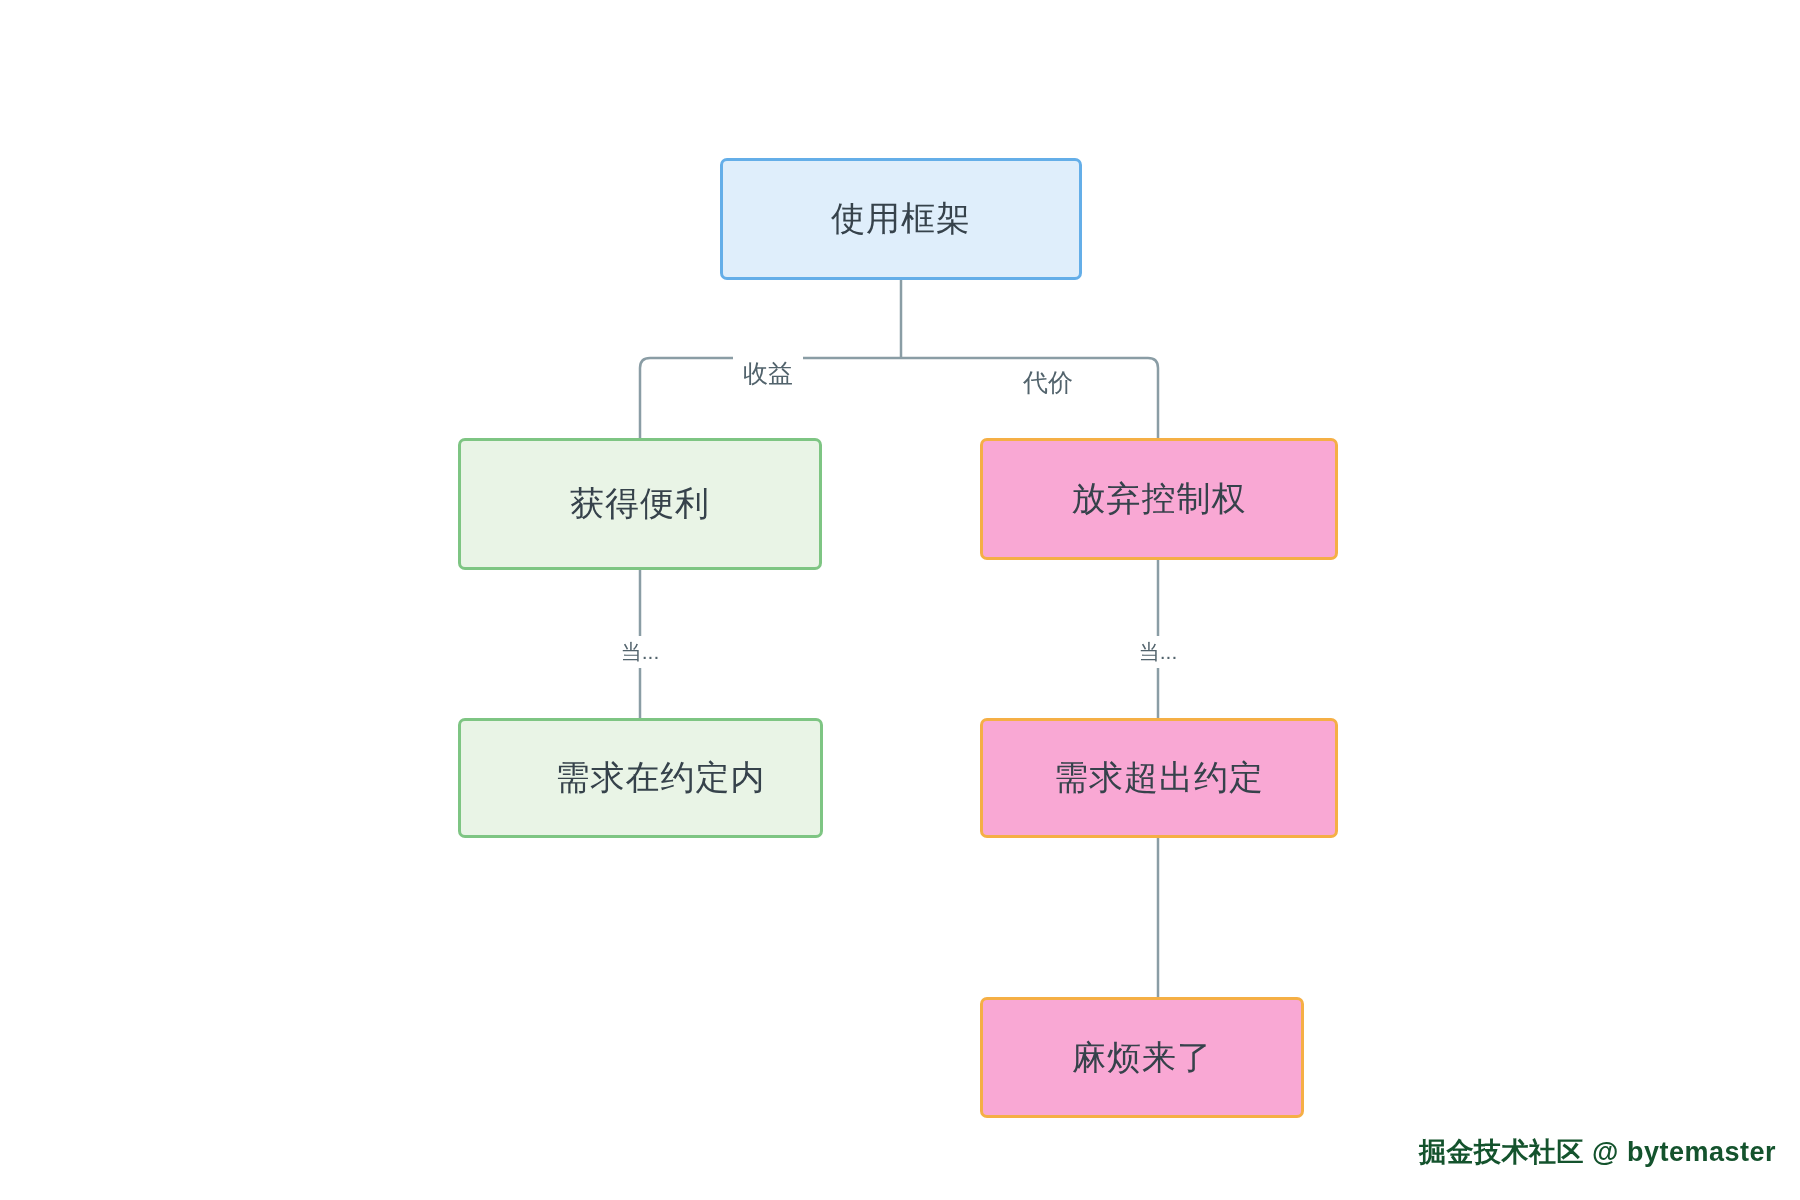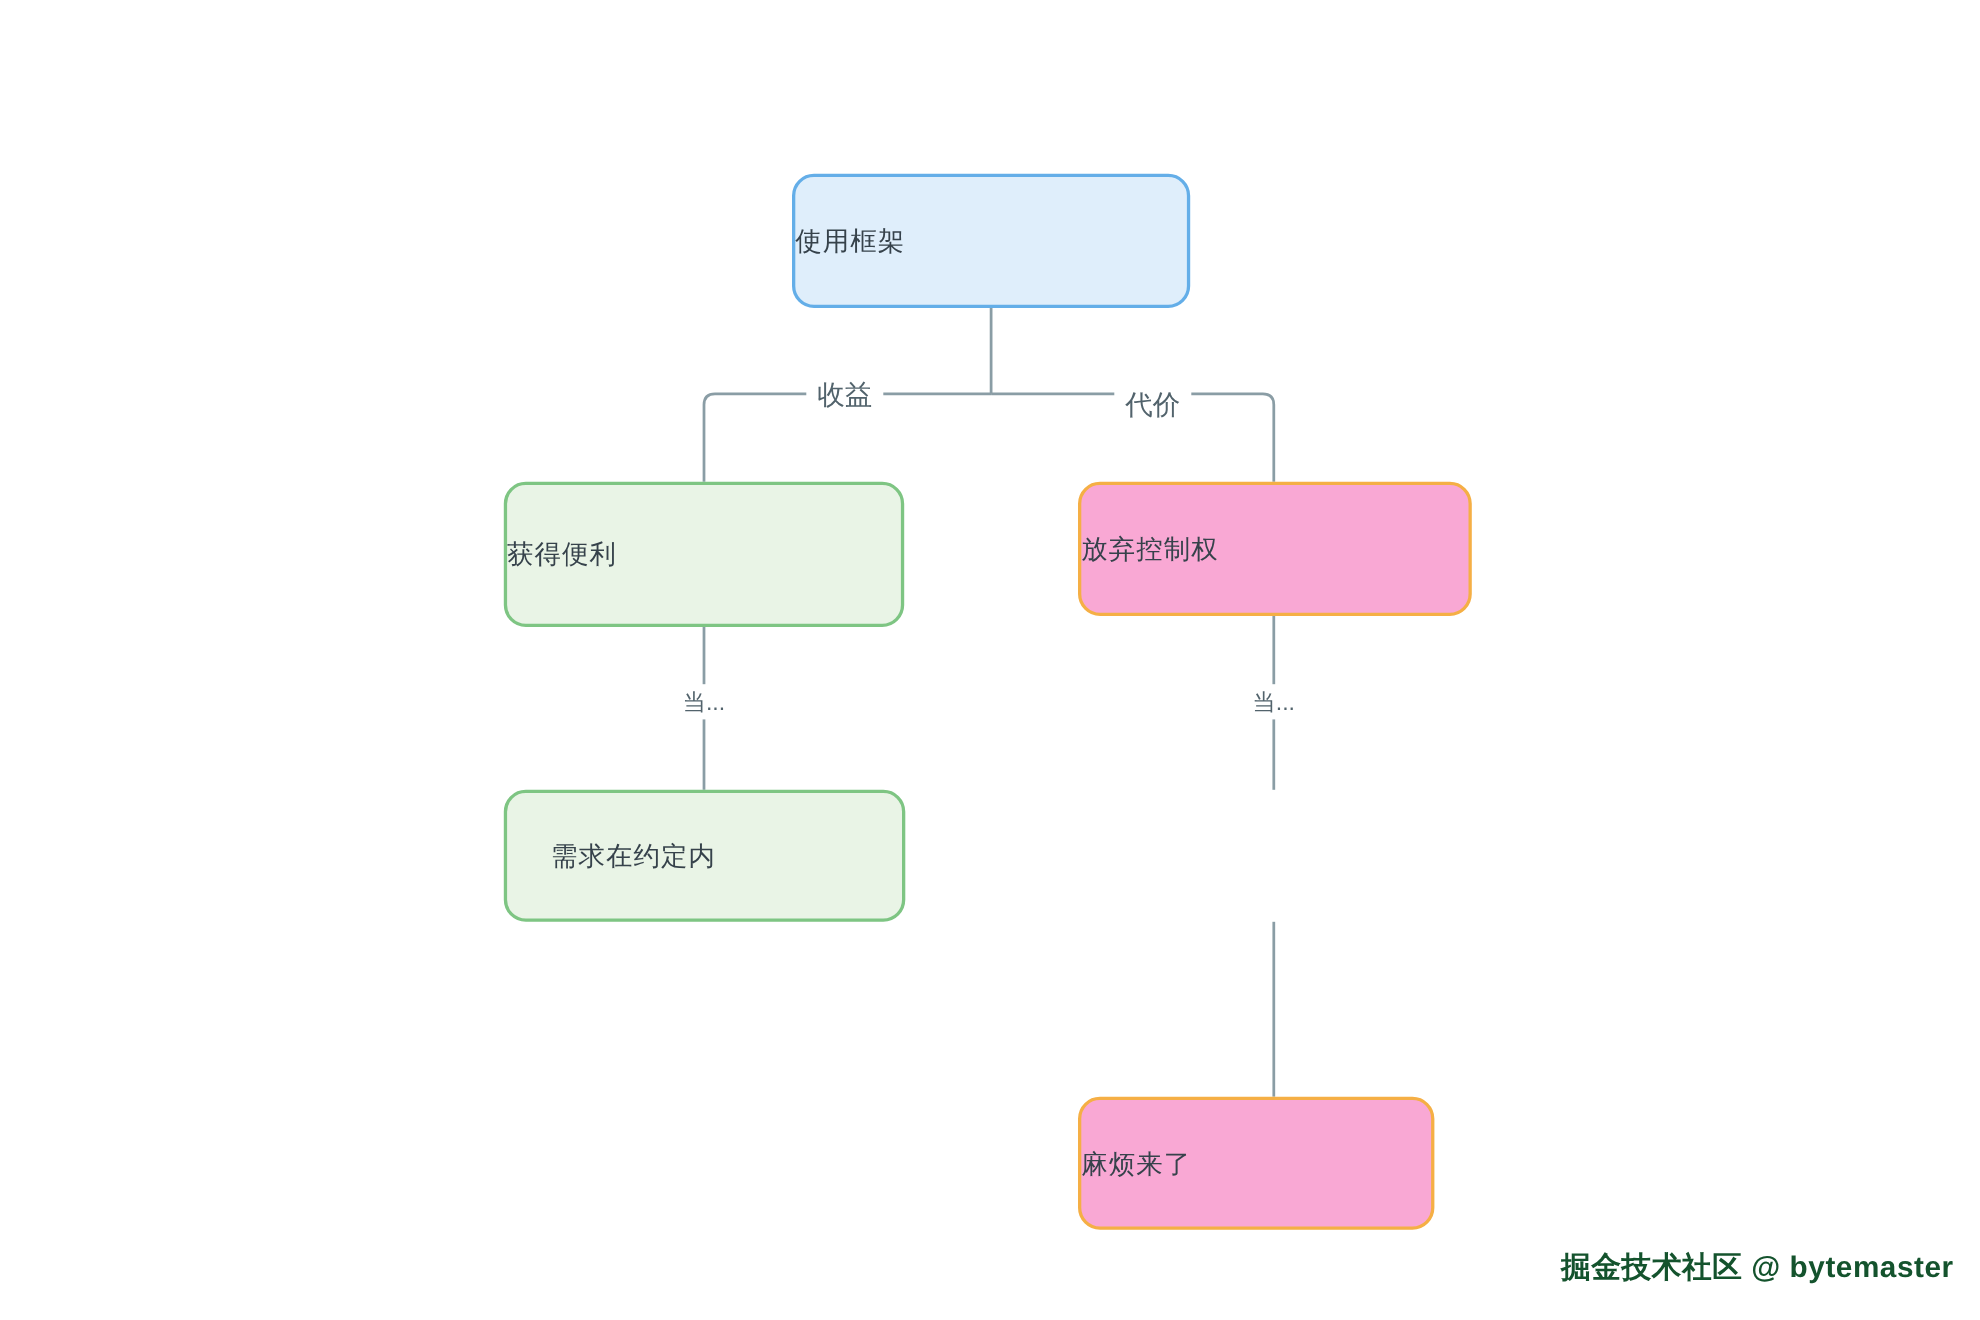--- a/index.html
+++ b/index.html
@@ -23,24 +23,25 @@
     height: 1200px;
   }
   .connectors path {
     fill: none;
     stroke: #8A9DA5;
     stroke-width: 2.5;
   }
   .node {
     position: absolute;
     box-sizing: border-box;
-    border-radius: 20px;
+    border-radius: 7px;
     display: flex;
     align-items: center;
-    font-size: 24px;
+    justify-content: center;
+    font-size: 34px;
     font-weight: 500;
     color: #36424B;
     letter-spacing: 1px;
   }
   .node.blue {
     background: #DFEEFB;
     border: 3px solid #64AEE8;
   }
   .node.green {
     background: #E9F4E6;
@@ -50,20 +51,21 @@
     background: #f9a8d4;
     border: 3px solid #F5AF45;
   }
   .edge-label {
     position: absolute;
     transform: translate(-50%, -50%);
     background: #ffffff;
     padding: 2px 10px;
     color: #52636C;
     white-space: nowrap;
+    margin-top: 14px;
   }
   .edge-label.branch {
     font-size: 25px;
   }
   .edge-label.when {
     font-size: 21px;
     padding: 2px 6px;
   }
   .watermark {
     position: absolute;
@@ -99,20 +101,23 @@
   </div>
 
   <div class="node orange" style="left:980px; top:438px; width:358px; height:122px;">
     <span>放弃控制权</span>
   </div>
 
   <div class="node green" style="left:458px; top:718px; width:365px; height:120px;padding-left:40px;">
     <span>需求在约定内</span>
   </div>
 
+  <div class="node orange" style="left:980px; top:718px; width:358px; height:120px;">
+    <span>需求超出约定</span>
+  </div>
 
   <div class="node orange" style="left:980px; top:997px; width:324px; height:121px;">
     <span>麻烦来了</span>
   </div>
 
   <div class="edge-label branch" style="left:768px; top:359px;">收益</div>
 
   <div class="edge-label branch" style="left:1048px; top:368px;">代价</div>
 
   <div class="edge-label when" style="left:640px; top:638px;">当...</div>

